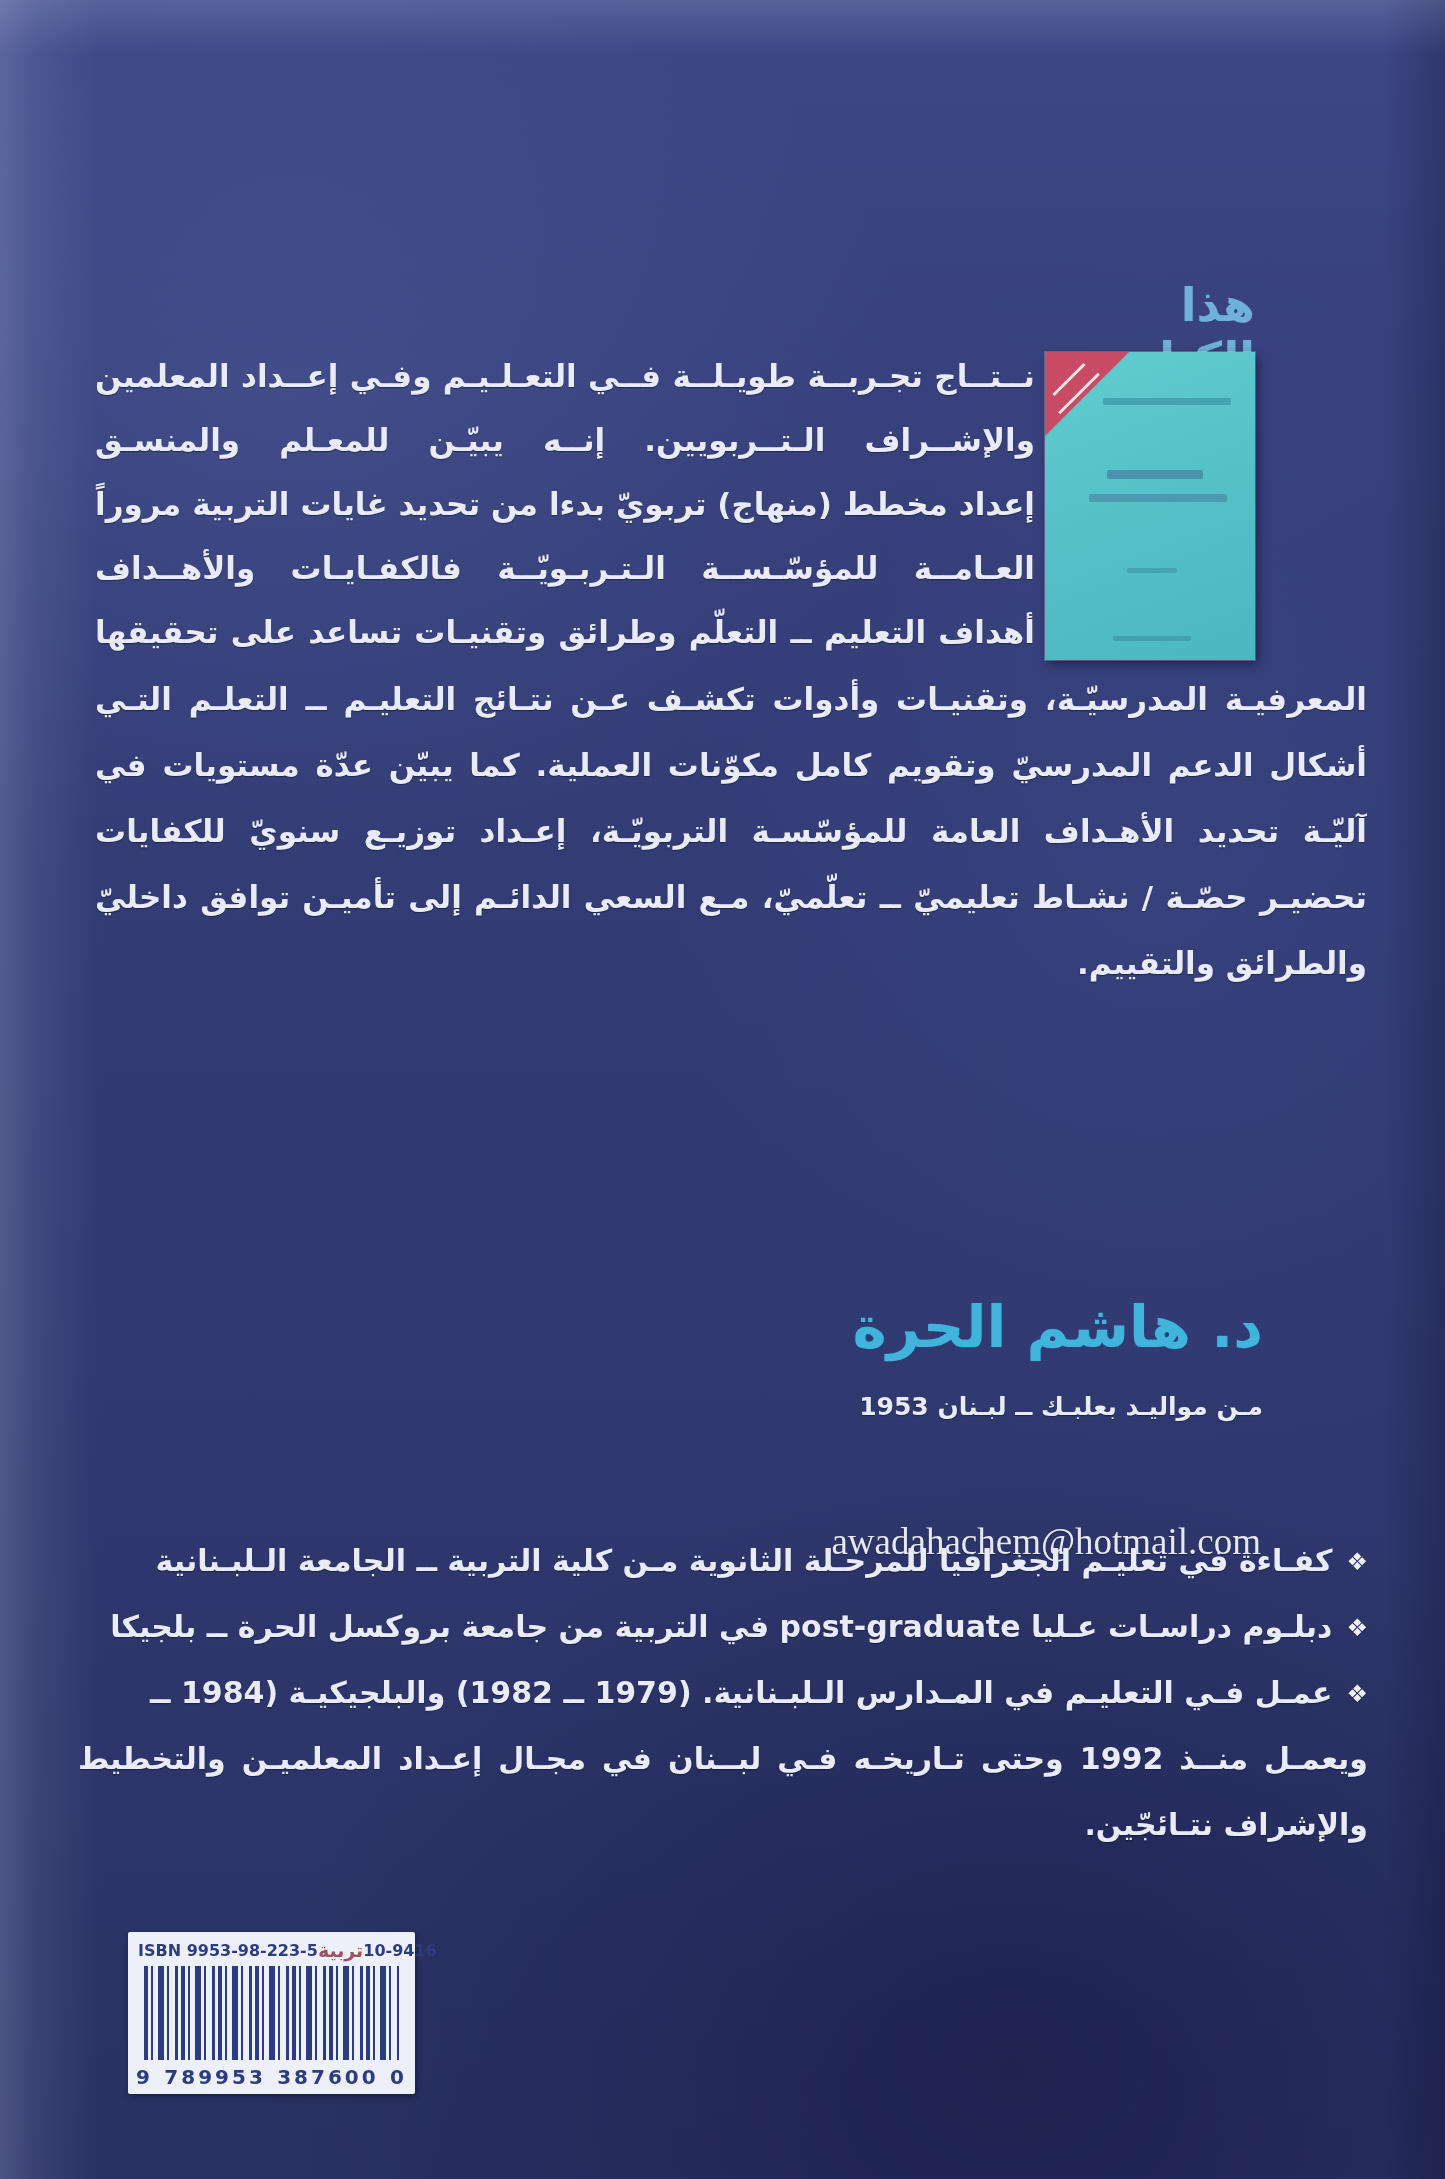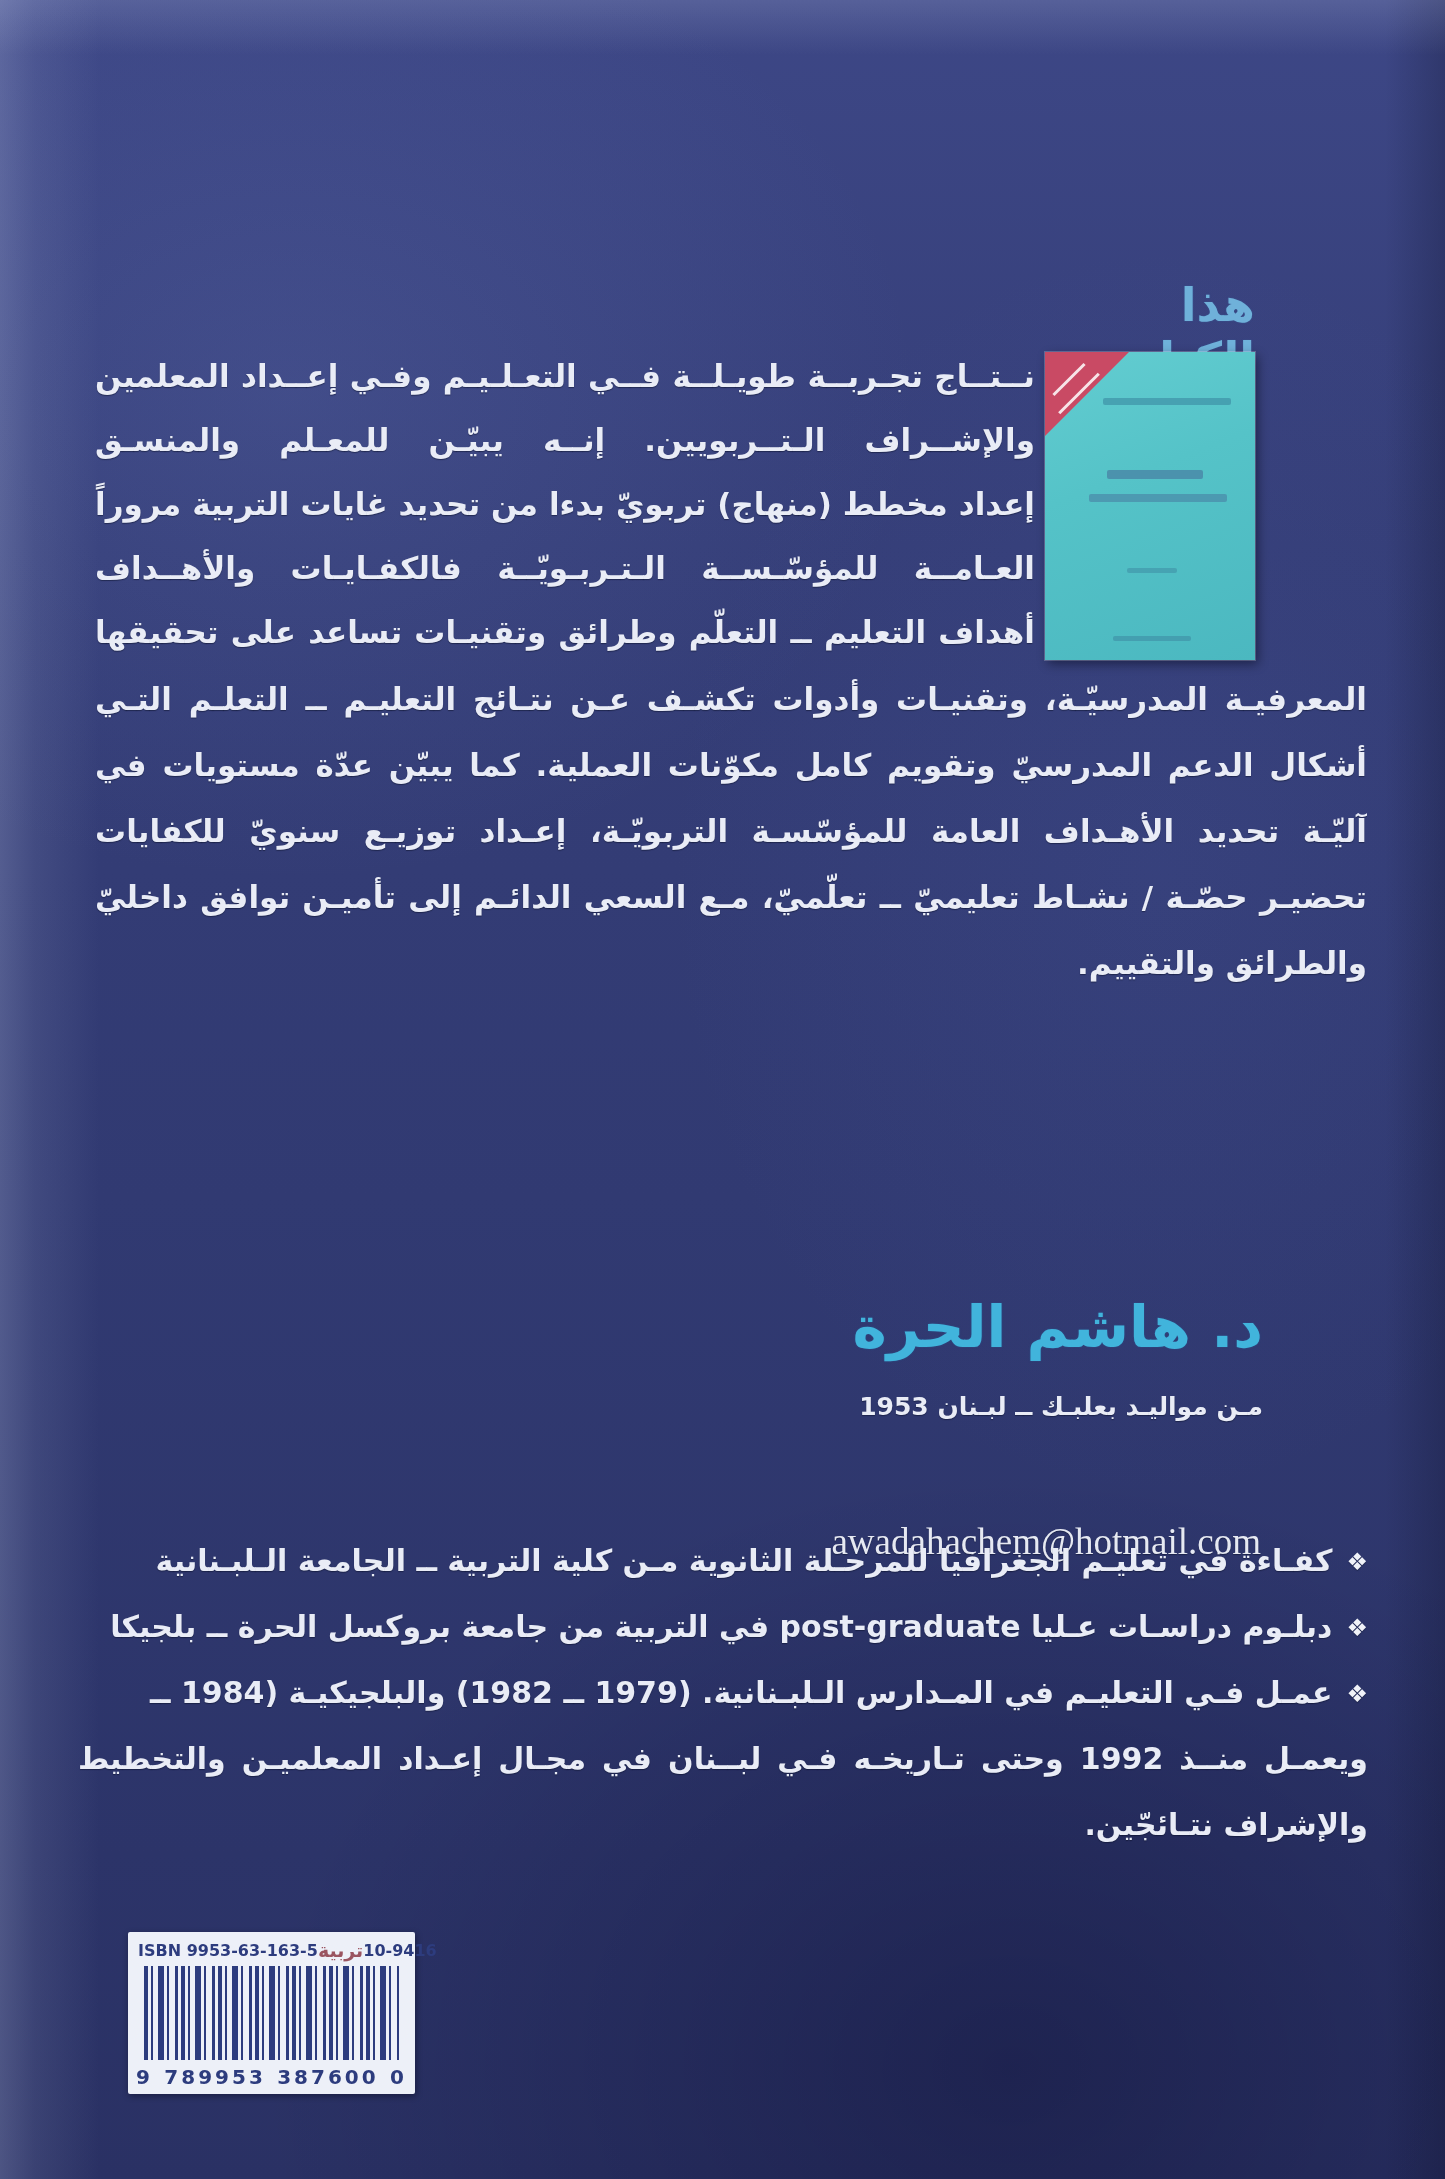--- a/index.html
+++ b/index.html
@@ -159,21 +159,21 @@
     </div>
     <div class="cline">
       <span class="bullet">❖</span><span>عمـل فـي التعليـم في المـدارس الـلبـنانية. (1979 ــ 1982) والبلجيكيـة (1984 ــ 1997)،</span>
     </div>
     <div class="cline just">ويعمـل منــذ 1992 وحتى تـاريخـه فـي لبــنان في مجـال إعـداد المعلميـن والتخطيط</div>
     <div class="cline">والإشراف نتـائجّين.</div>
   </div>
 
   <div class="barcode">
     <div class="bc-top">
-      <span>ISBN 9953-63-163-5</span>
+      <span>ISBN 9953-98-223-5</span>
       <span class="bc-cat rtl">تربية</span>
       <span>10-9416</span>
     </div>
     <div class="bc-bars"></div>
     <div class="bc-digits">
       <span>9</span>
       <span>789953</span>
       <span>387600</span>
       <span>0</span>
     </div>

